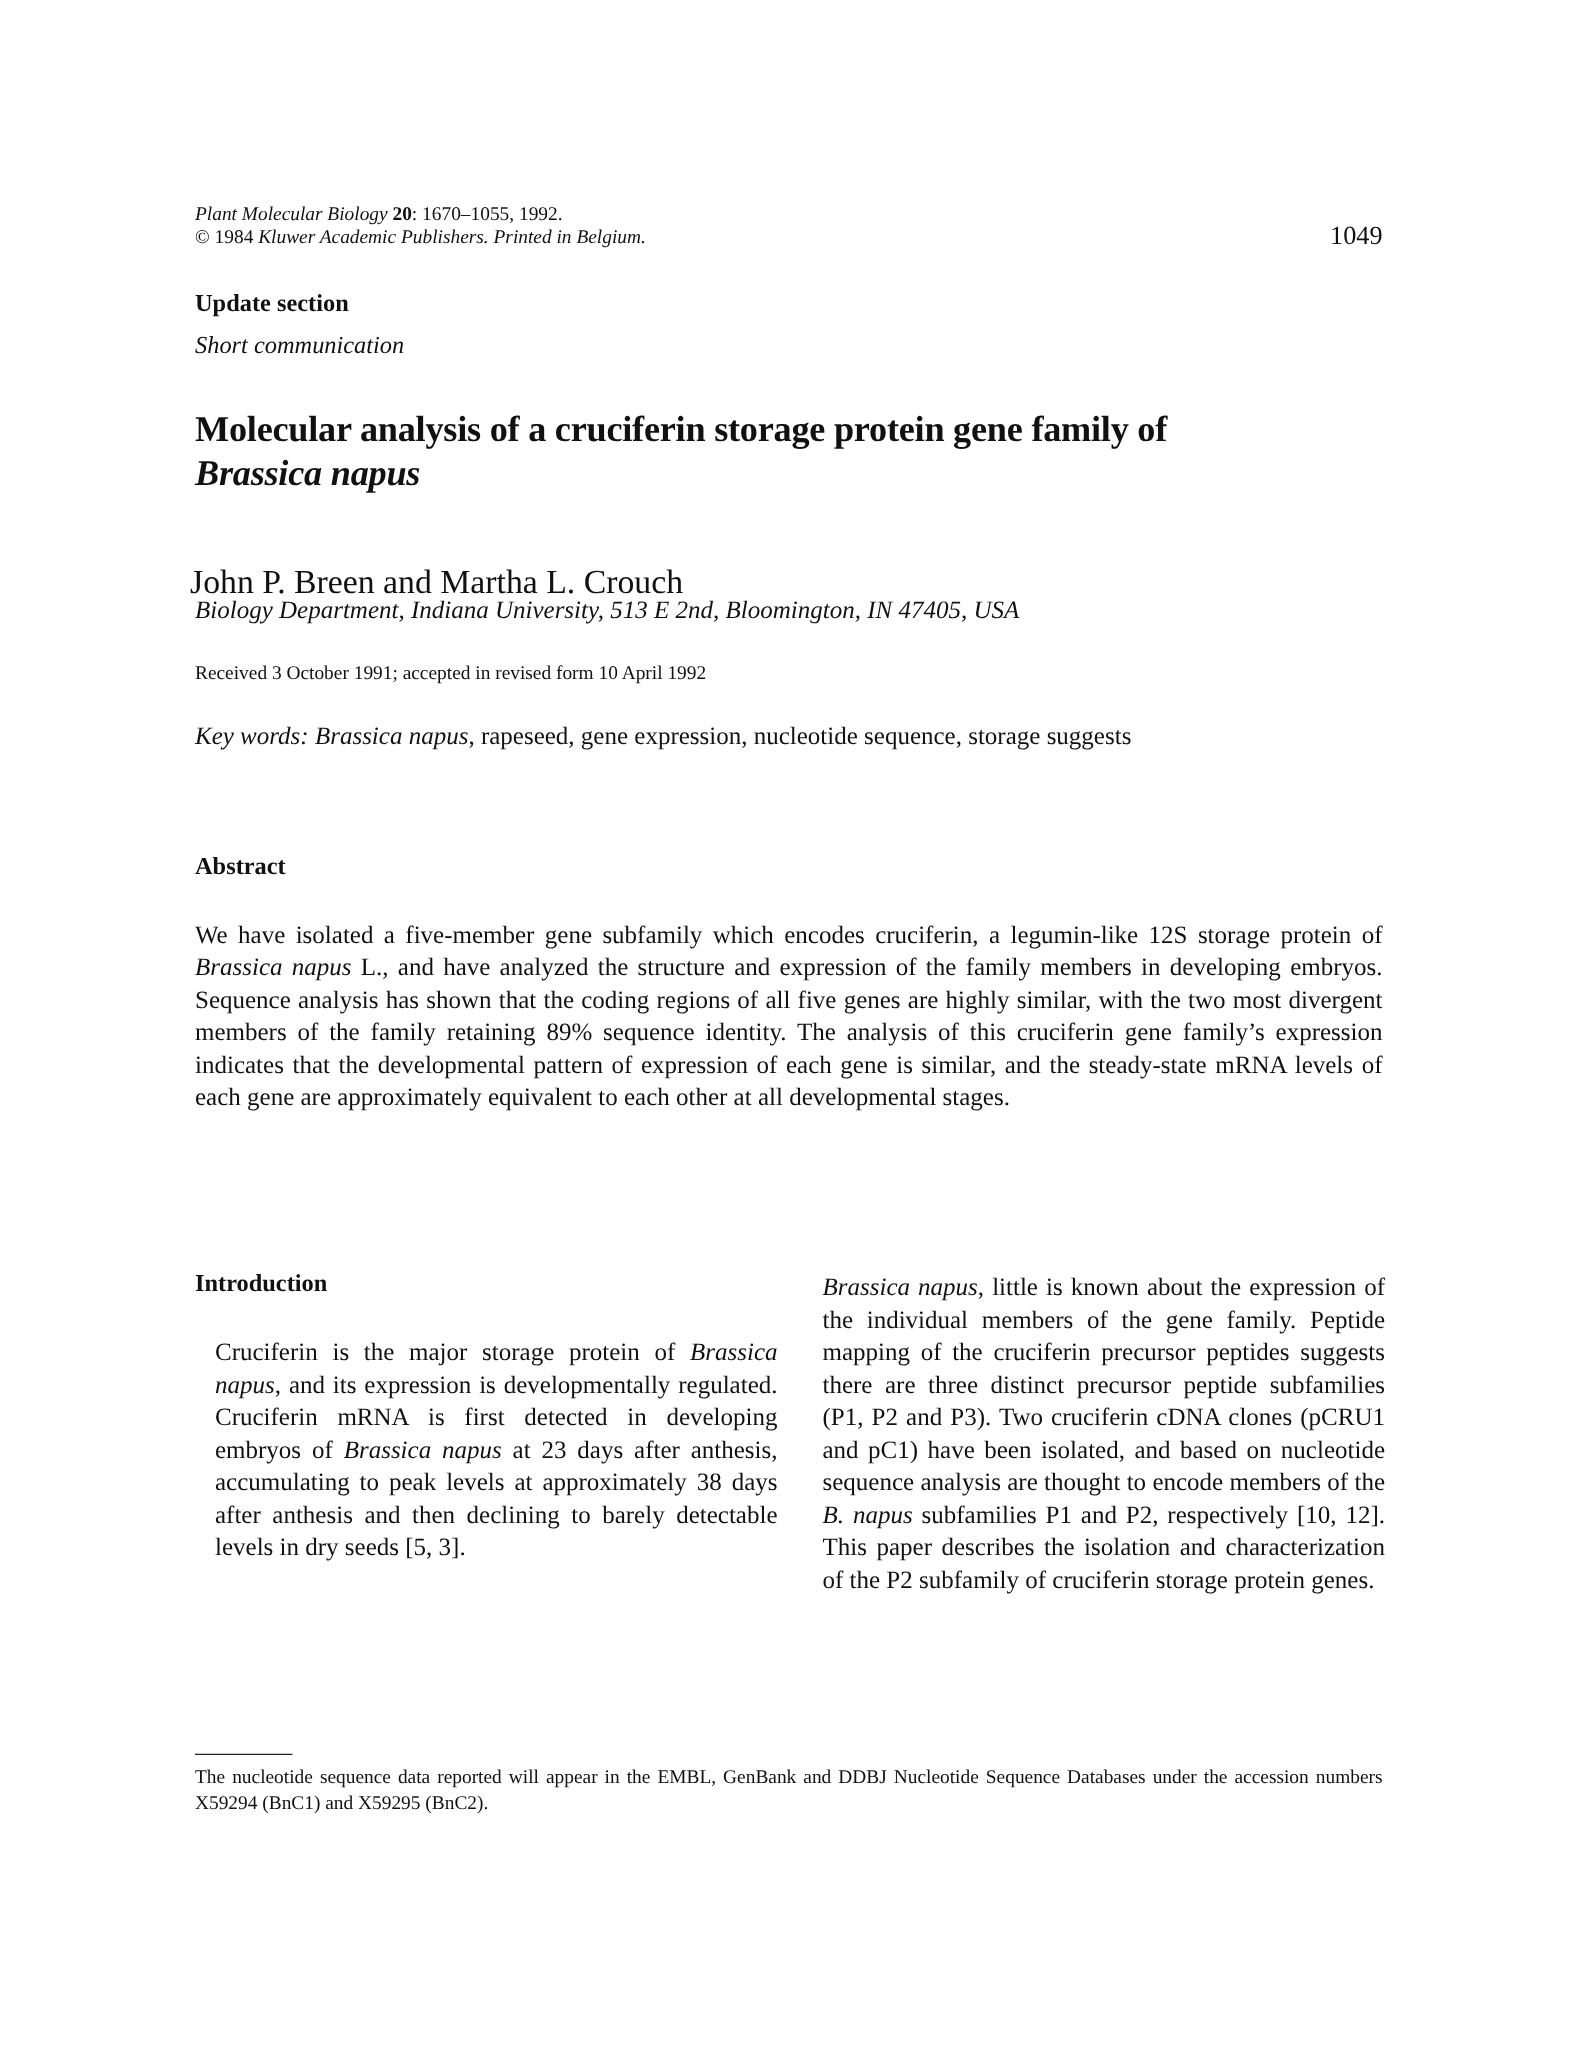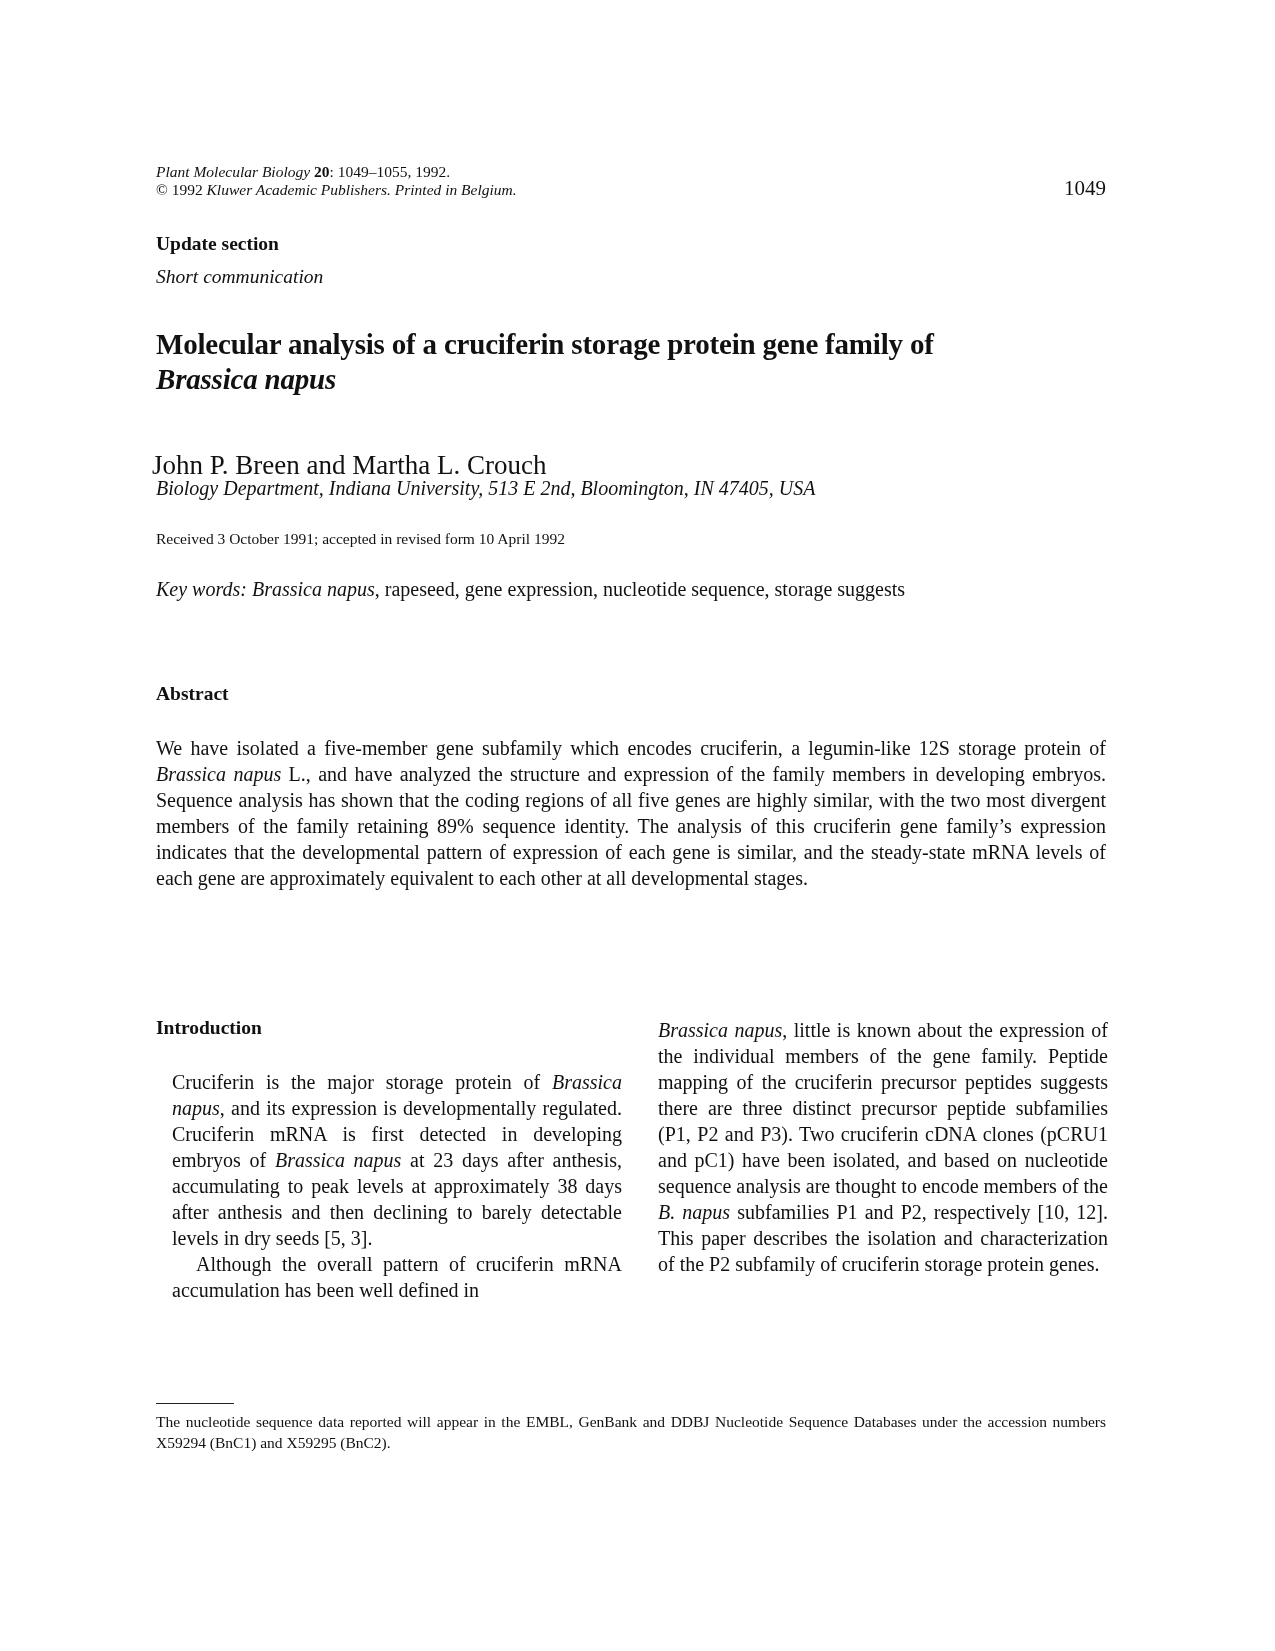--- a/index.html
+++ b/index.html
@@ -27,22 +27,22 @@
   .col p { margin:0; }
   .col p.indent { text-indent:24px; }
   .col i { font-style:italic; }
   .fn-rule { left:156px; top:1403px; width:78px; height:0; border-top:1.5px solid #222; }
   .footnote { left:156px; top:1411px; width:950px; font-size:15.5px; line-height:21px; text-align:justify; }
 </style>
 </head>
 <body>
 
 <div class="abs journal">
-  <div><i>Plant Molecular Biology</i> <b>20</b><span>: 1049–1055, 1992.</span></div>
-  <div><span>©</span> <span>1992</span> <i>Kluwer Academic Publishers. Printed in Belgium.</i></div>
+  <div><i>Plant Molecular Biology</i> <b>20</b><span>: 1670–1055, 1992.</span></div>
+  <div><span>©</span> <span>1984</span> <i>Kluwer Academic Publishers. Printed in Belgium.</i></div>
 </div>
 
 <div class="abs pagenum">1049</div>
 
 <div class="abs update">Update section</div>
 <div class="abs shortcomm">Short communication</div>
 
 <div class="abs title">
   <div>Molecular analysis of a cruciferin storage protein gene family of</div>
   <div class="ital">Brassica napus</div>
@@ -54,21 +54,20 @@
 
 <div class="abs keywords"><i class="kl">Key words:</i> <i>Brassica napus</i><span>, rapeseed, gene expression, nucleotide sequence, storage suggests</span></div>
 
 <div class="abs abs-head">Abstract</div>
 <div class="abs abs-body"><span>We have isolated a five-member gene subfamily which encodes cruciferin, a legumin-like 12S storage protein of </span><i>Brassica napus</i><span> L., and have analyzed the structure and expression of the family members in developing embryos. Sequence analysis has shown that the coding regions of all five genes are highly similar, with the two most divergent members of the family retaining 89% sequence identity. The analysis of this cruciferin gene family’s expression indicates that the developmental pattern of expression of each gene is similar, and the steady-state mRNA levels of each gene are approximately equivalent to each other at all developmental stages.</span></div>
 
 <div class="abs intro-head">Introduction</div>
 
 <div class="abs col col-left">
   <p><span>Cruciferin is the major storage protein of </span><i>Brassica napus</i><span>, and its expression is developmentally regulated. Cruciferin mRNA is first detected in developing embryos of </span><i>Brassica napus</i><span> at 23 days after anthesis, accumulating to peak levels at approximately 38 days after anthesis and then declining to barely detectable levels in dry seeds [5, 3].</span></p>
-  <p class="indent">Although the overall pattern of cruciferin mRNA accumulation has been well defined in</p>
 </div>
 
 <div class="abs col col-right">
   <p><i>Brassica napus</i><span>, little is known about the expression of the individual members of the gene family. Peptide mapping of the cruciferin precursor peptides suggests there are three distinct precursor peptide subfamilies (P1, P2 and P3). Two cruciferin cDNA clones (pCRU1 and pC1) have been isolated, and based on nucleotide sequence analysis are thought to encode members of the </span><i>B. napus</i><span> subfamilies P1 and P2, respectively [10, 12]. This paper describes the isolation and characterization of the P2 subfamily of cruciferin storage protein genes.</span></p>
 </div>
 
 <div class="abs fn-rule"></div>
 <div class="abs footnote">The nucleotide sequence data reported will appear in the EMBL, GenBank and DDBJ Nucleotide Sequence Databases under the accession numbers X59294 (BnC1) and X59295 (BnC2).</div>
 
 </body></html>

